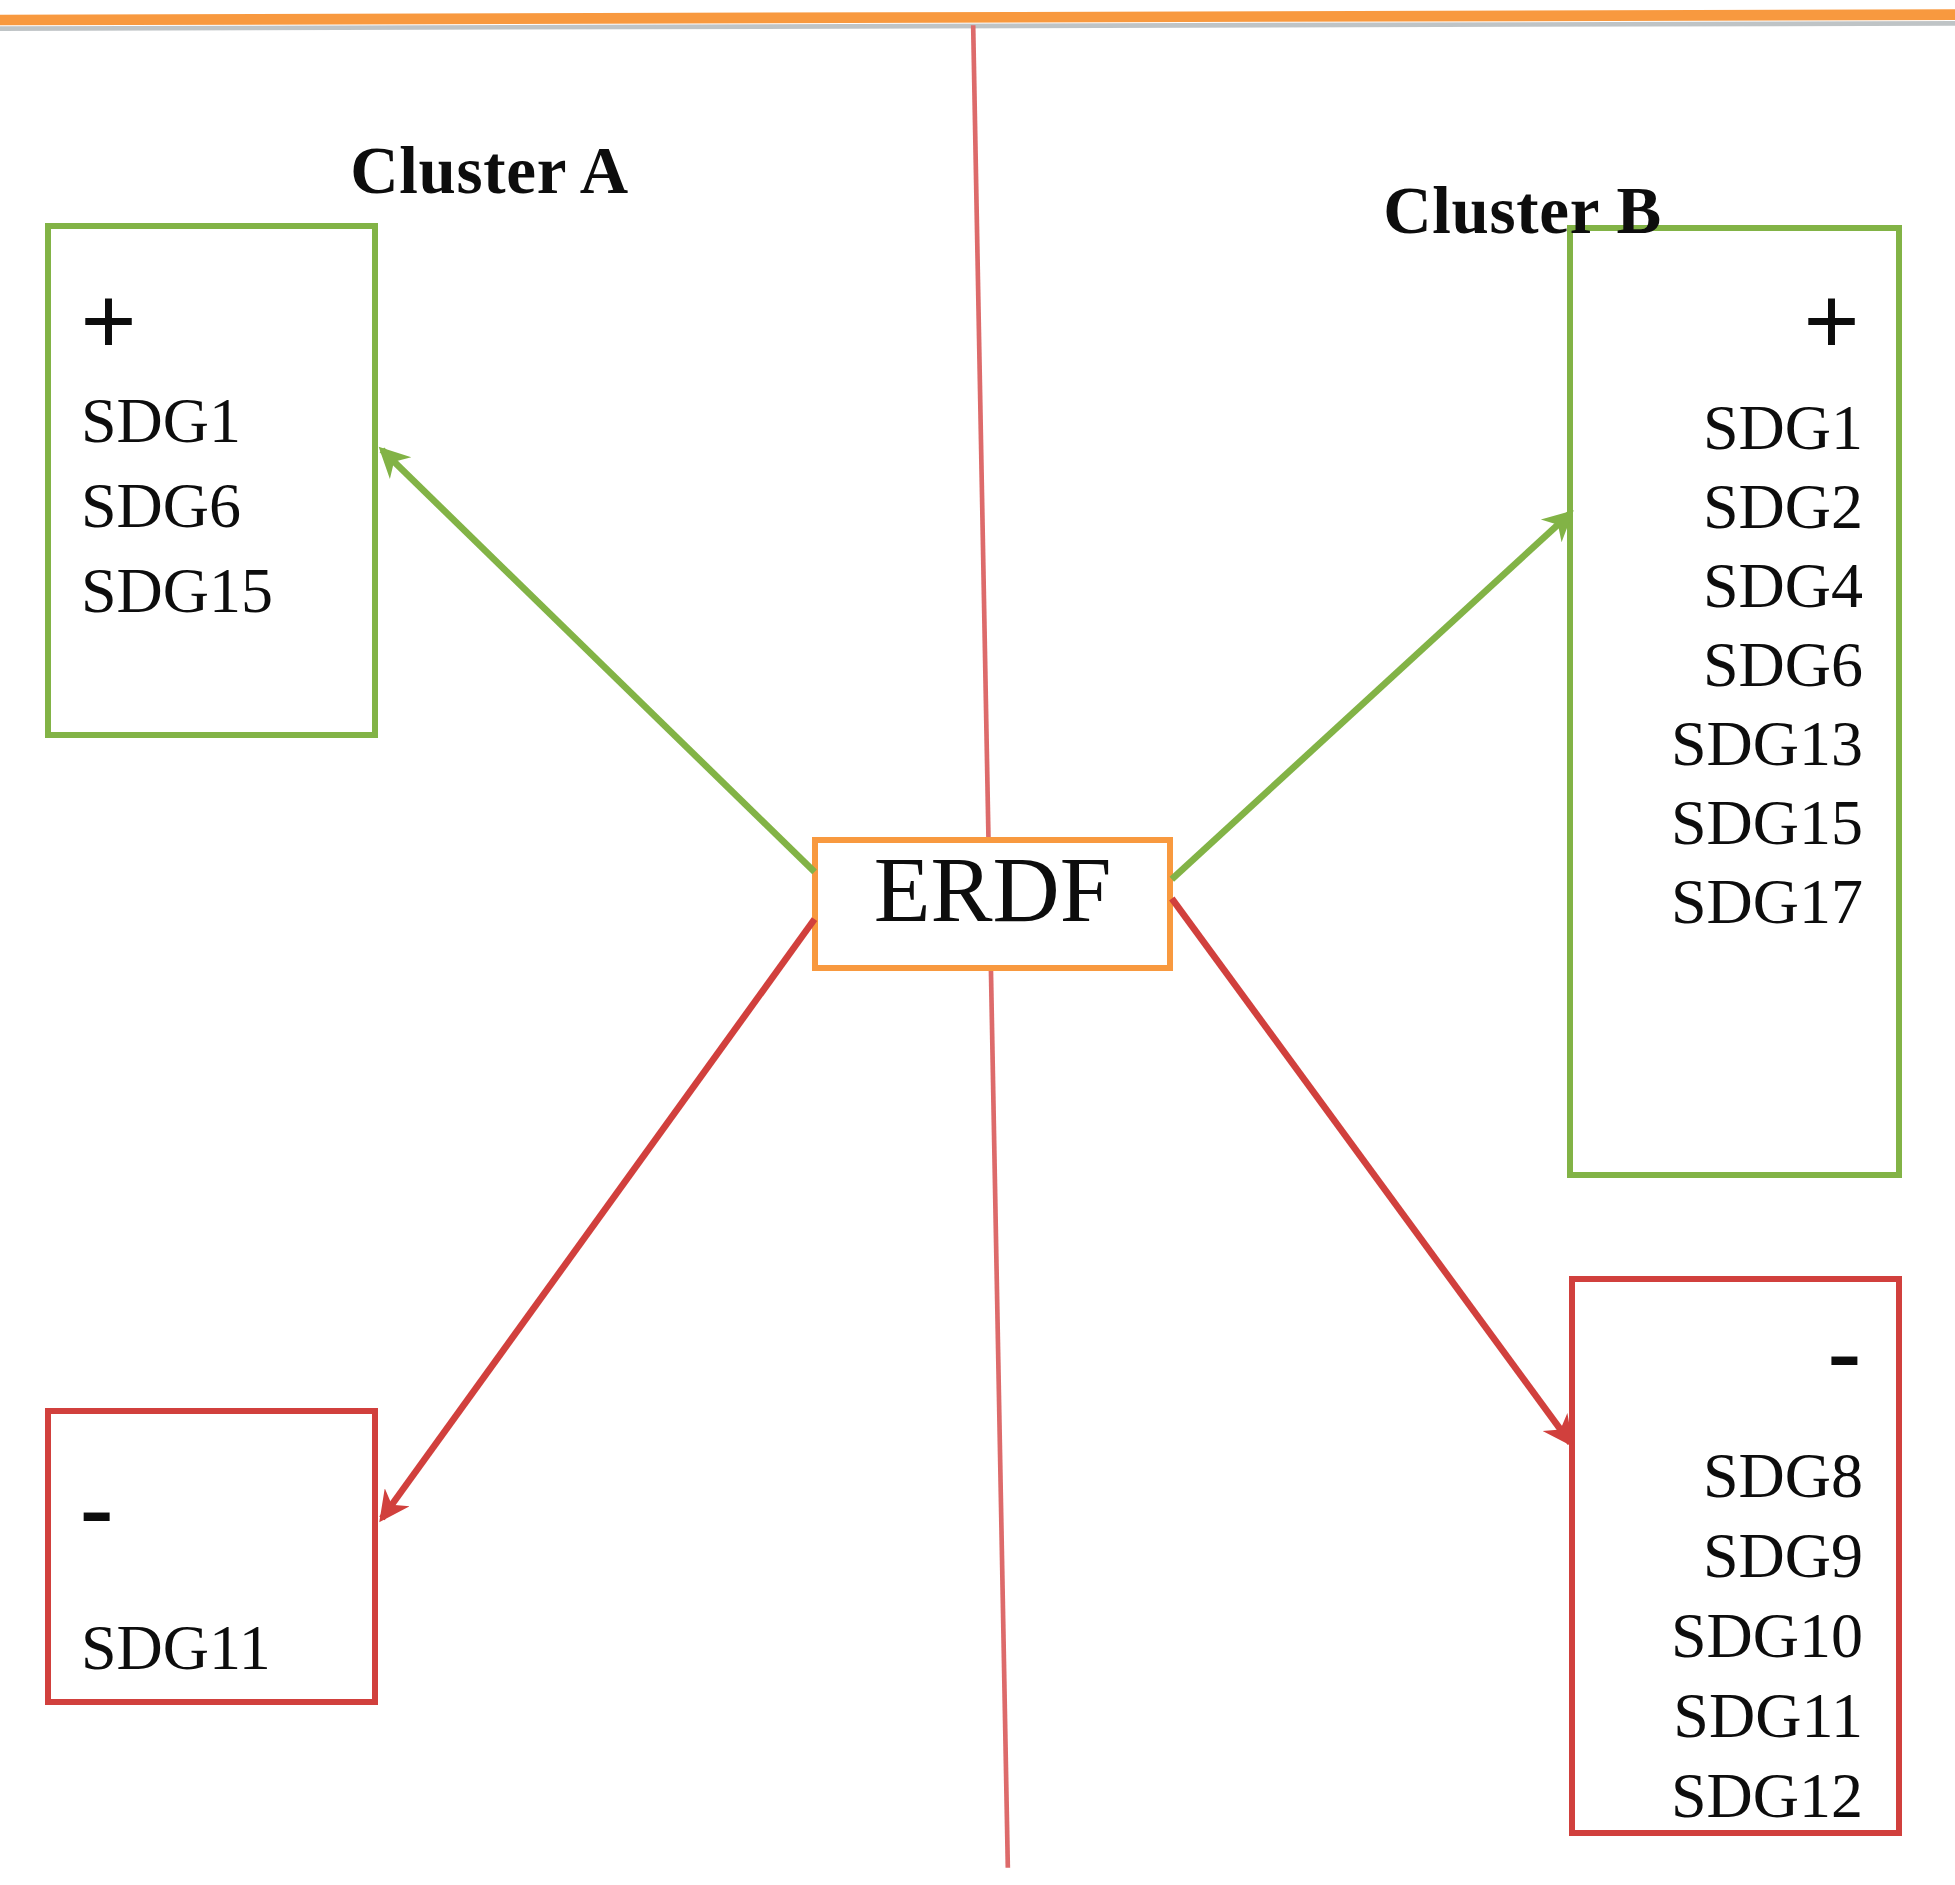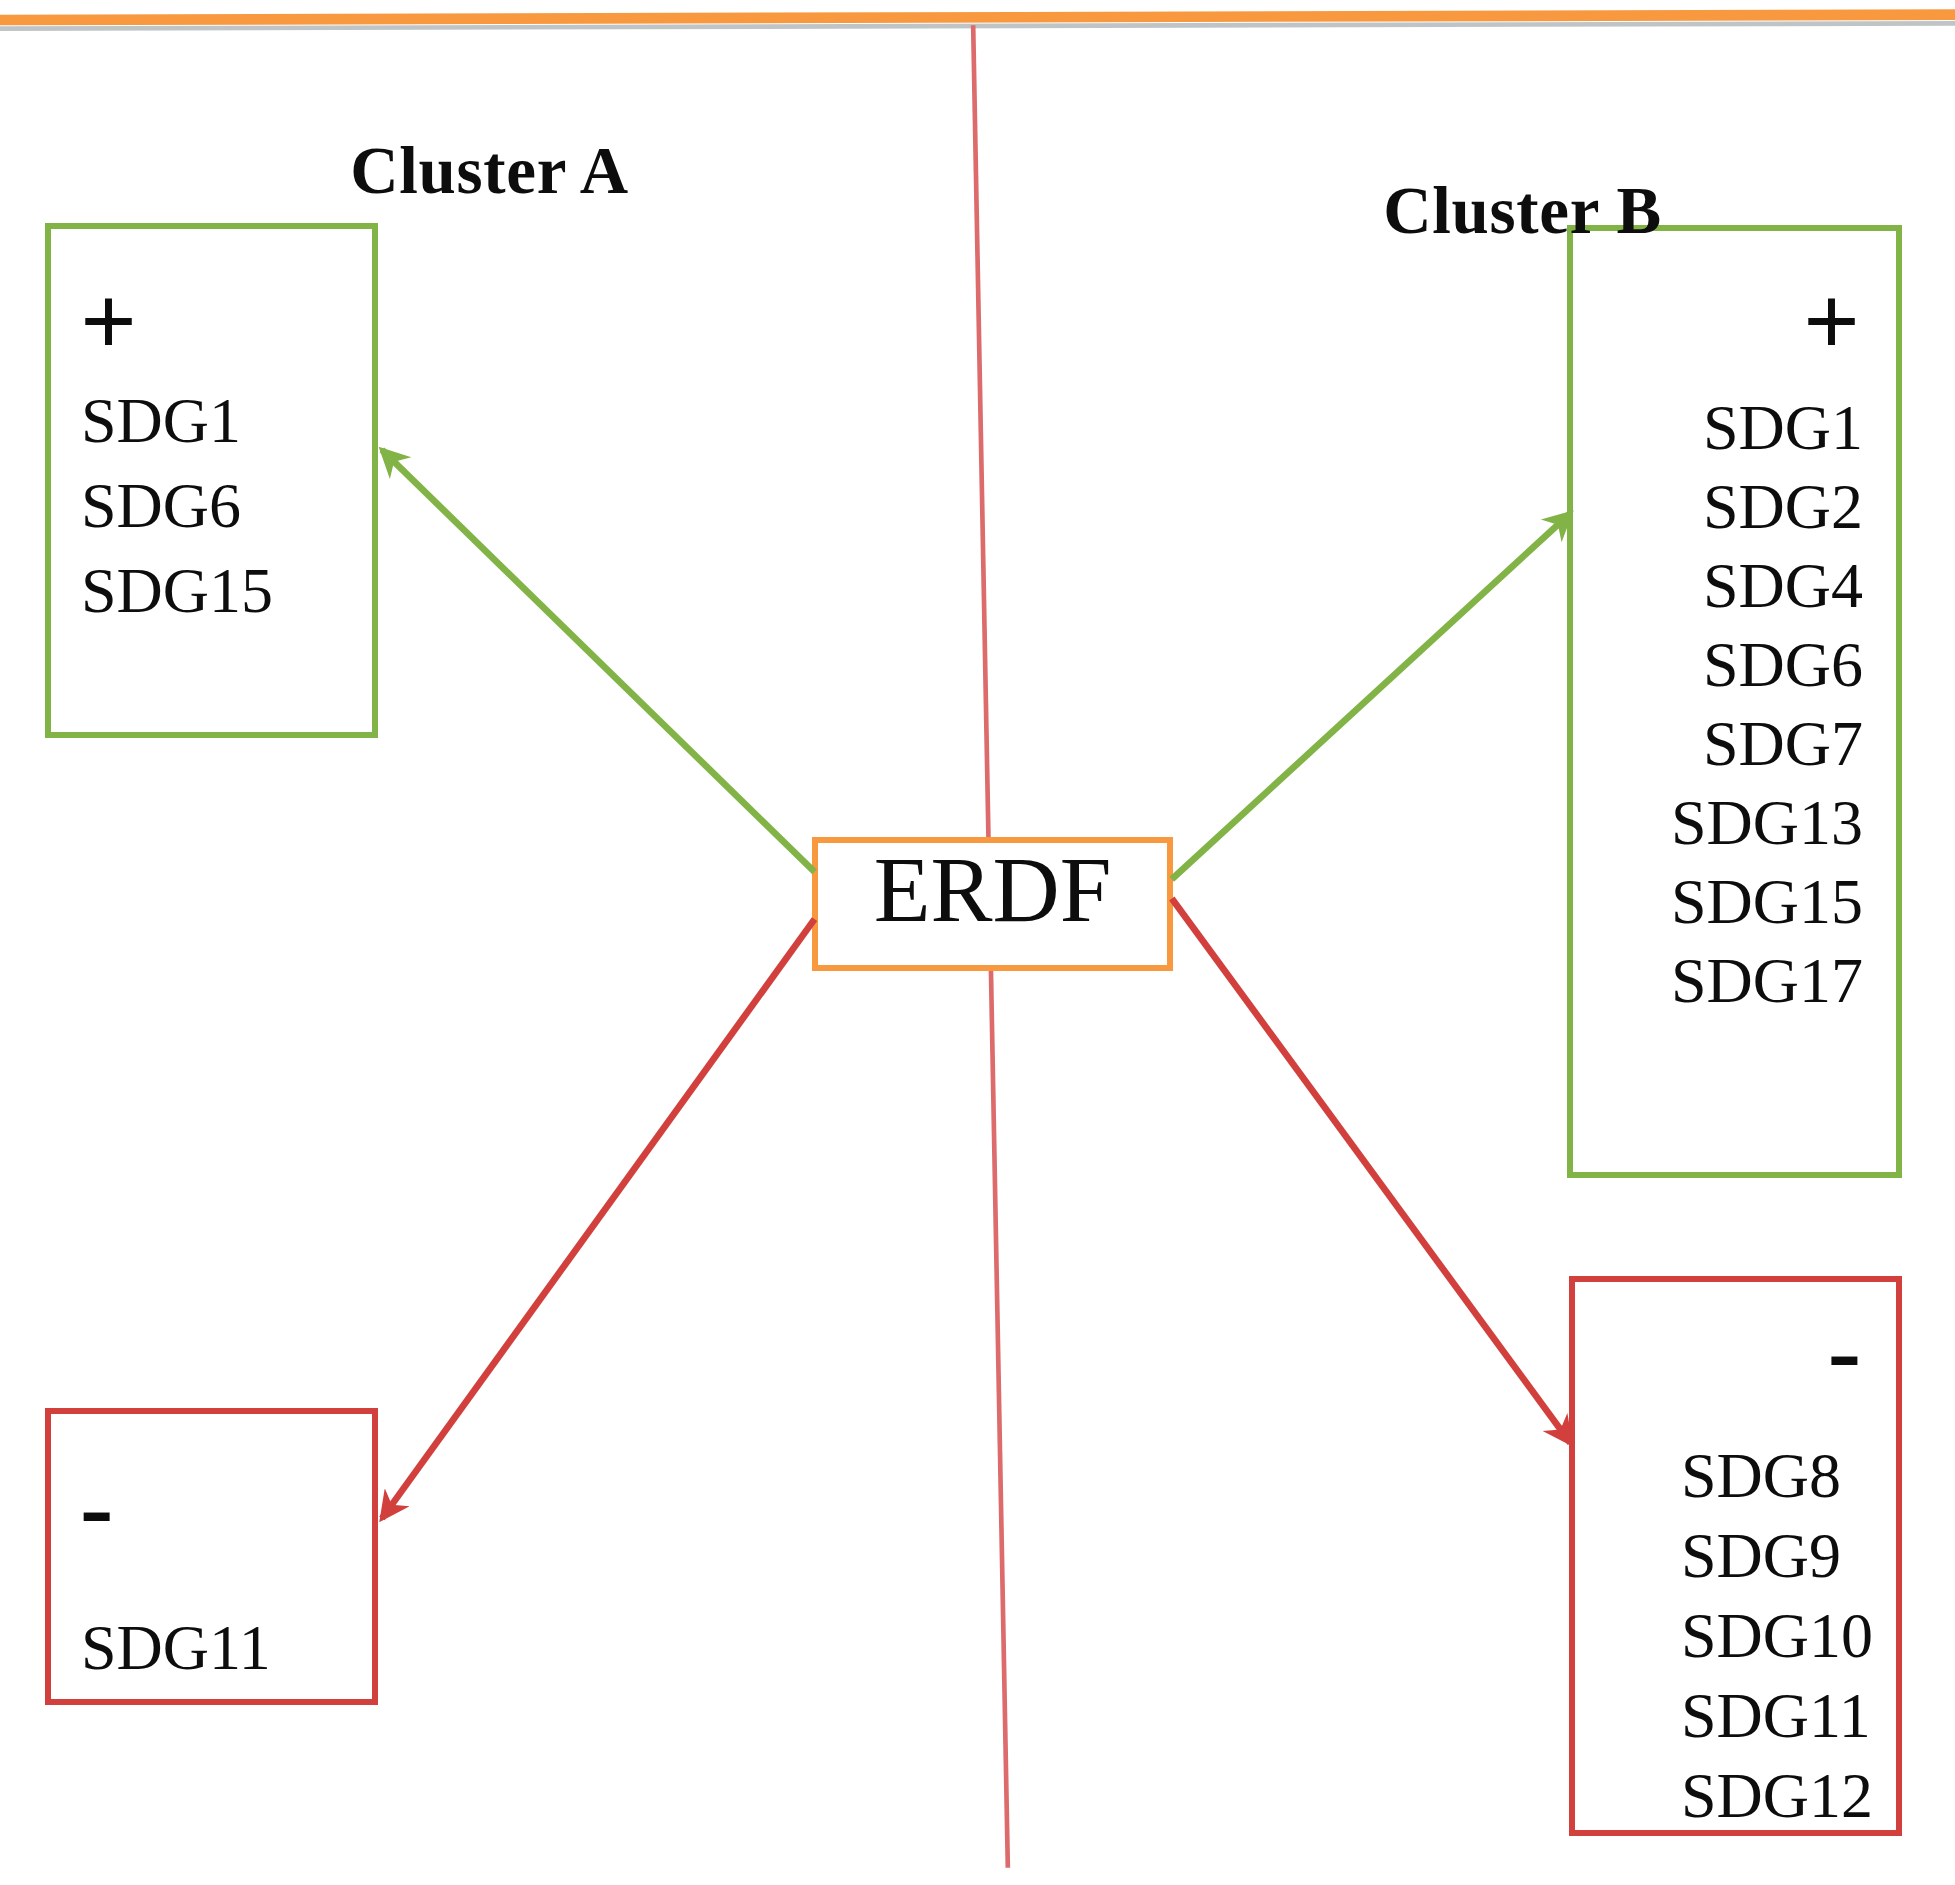--- a/index.html
+++ b/index.html
@@ -60,21 +60,21 @@
 
   .items{
     position:absolute;
     font-weight:normal;
     font-size:64px;
     white-space:nowrap;
   }
   .items-a-plus{left:30px;top:149px;line-height:85px;}
   .items-a-minus{left:30px;top:202px;line-height:64px;}
   .items-b-plus{right:33px;top:157px;line-height:79px;text-align:right;}
-  .items-b-minus{right:23px;top:154px;line-height:80px;margin-left:48px;}
+  .items-b-minus{right:33px;top:154px;line-height:80px;text-align:right;margin-left:48px;}
 
   .box-erdf{
     position:absolute;
     left:812px;top:837px;width:349px;height:122px;
     border:6.7px solid var(--orange);
     background:#ffffff;
     display:flex;align-items:flex-start;justify-content:center;
   }
   .erdf-label{
     font-size:93px;
@@ -118,21 +118,20 @@
       </div>
   </div>
 
   <div class="dbox green box-b-plus">
     <span class="sign sign-b-plus">+</span>
     <div class="items items-b-plus">
         <div>SDG1</div>
         <div>SDG2</div>
         <div>SDG4</div>
         <div>SDG6</div>
-        <div>SDG7</div>
         <div>SDG13</div>
         <div>SDG15</div>
         <div>SDG17</div>
       </div>
   </div>
 
   <div class="dbox red box-b-minus">
     <span class="sign sign-b-minus">-</span>
     <div class="items items-b-minus">
         <div>SDG8</div>

